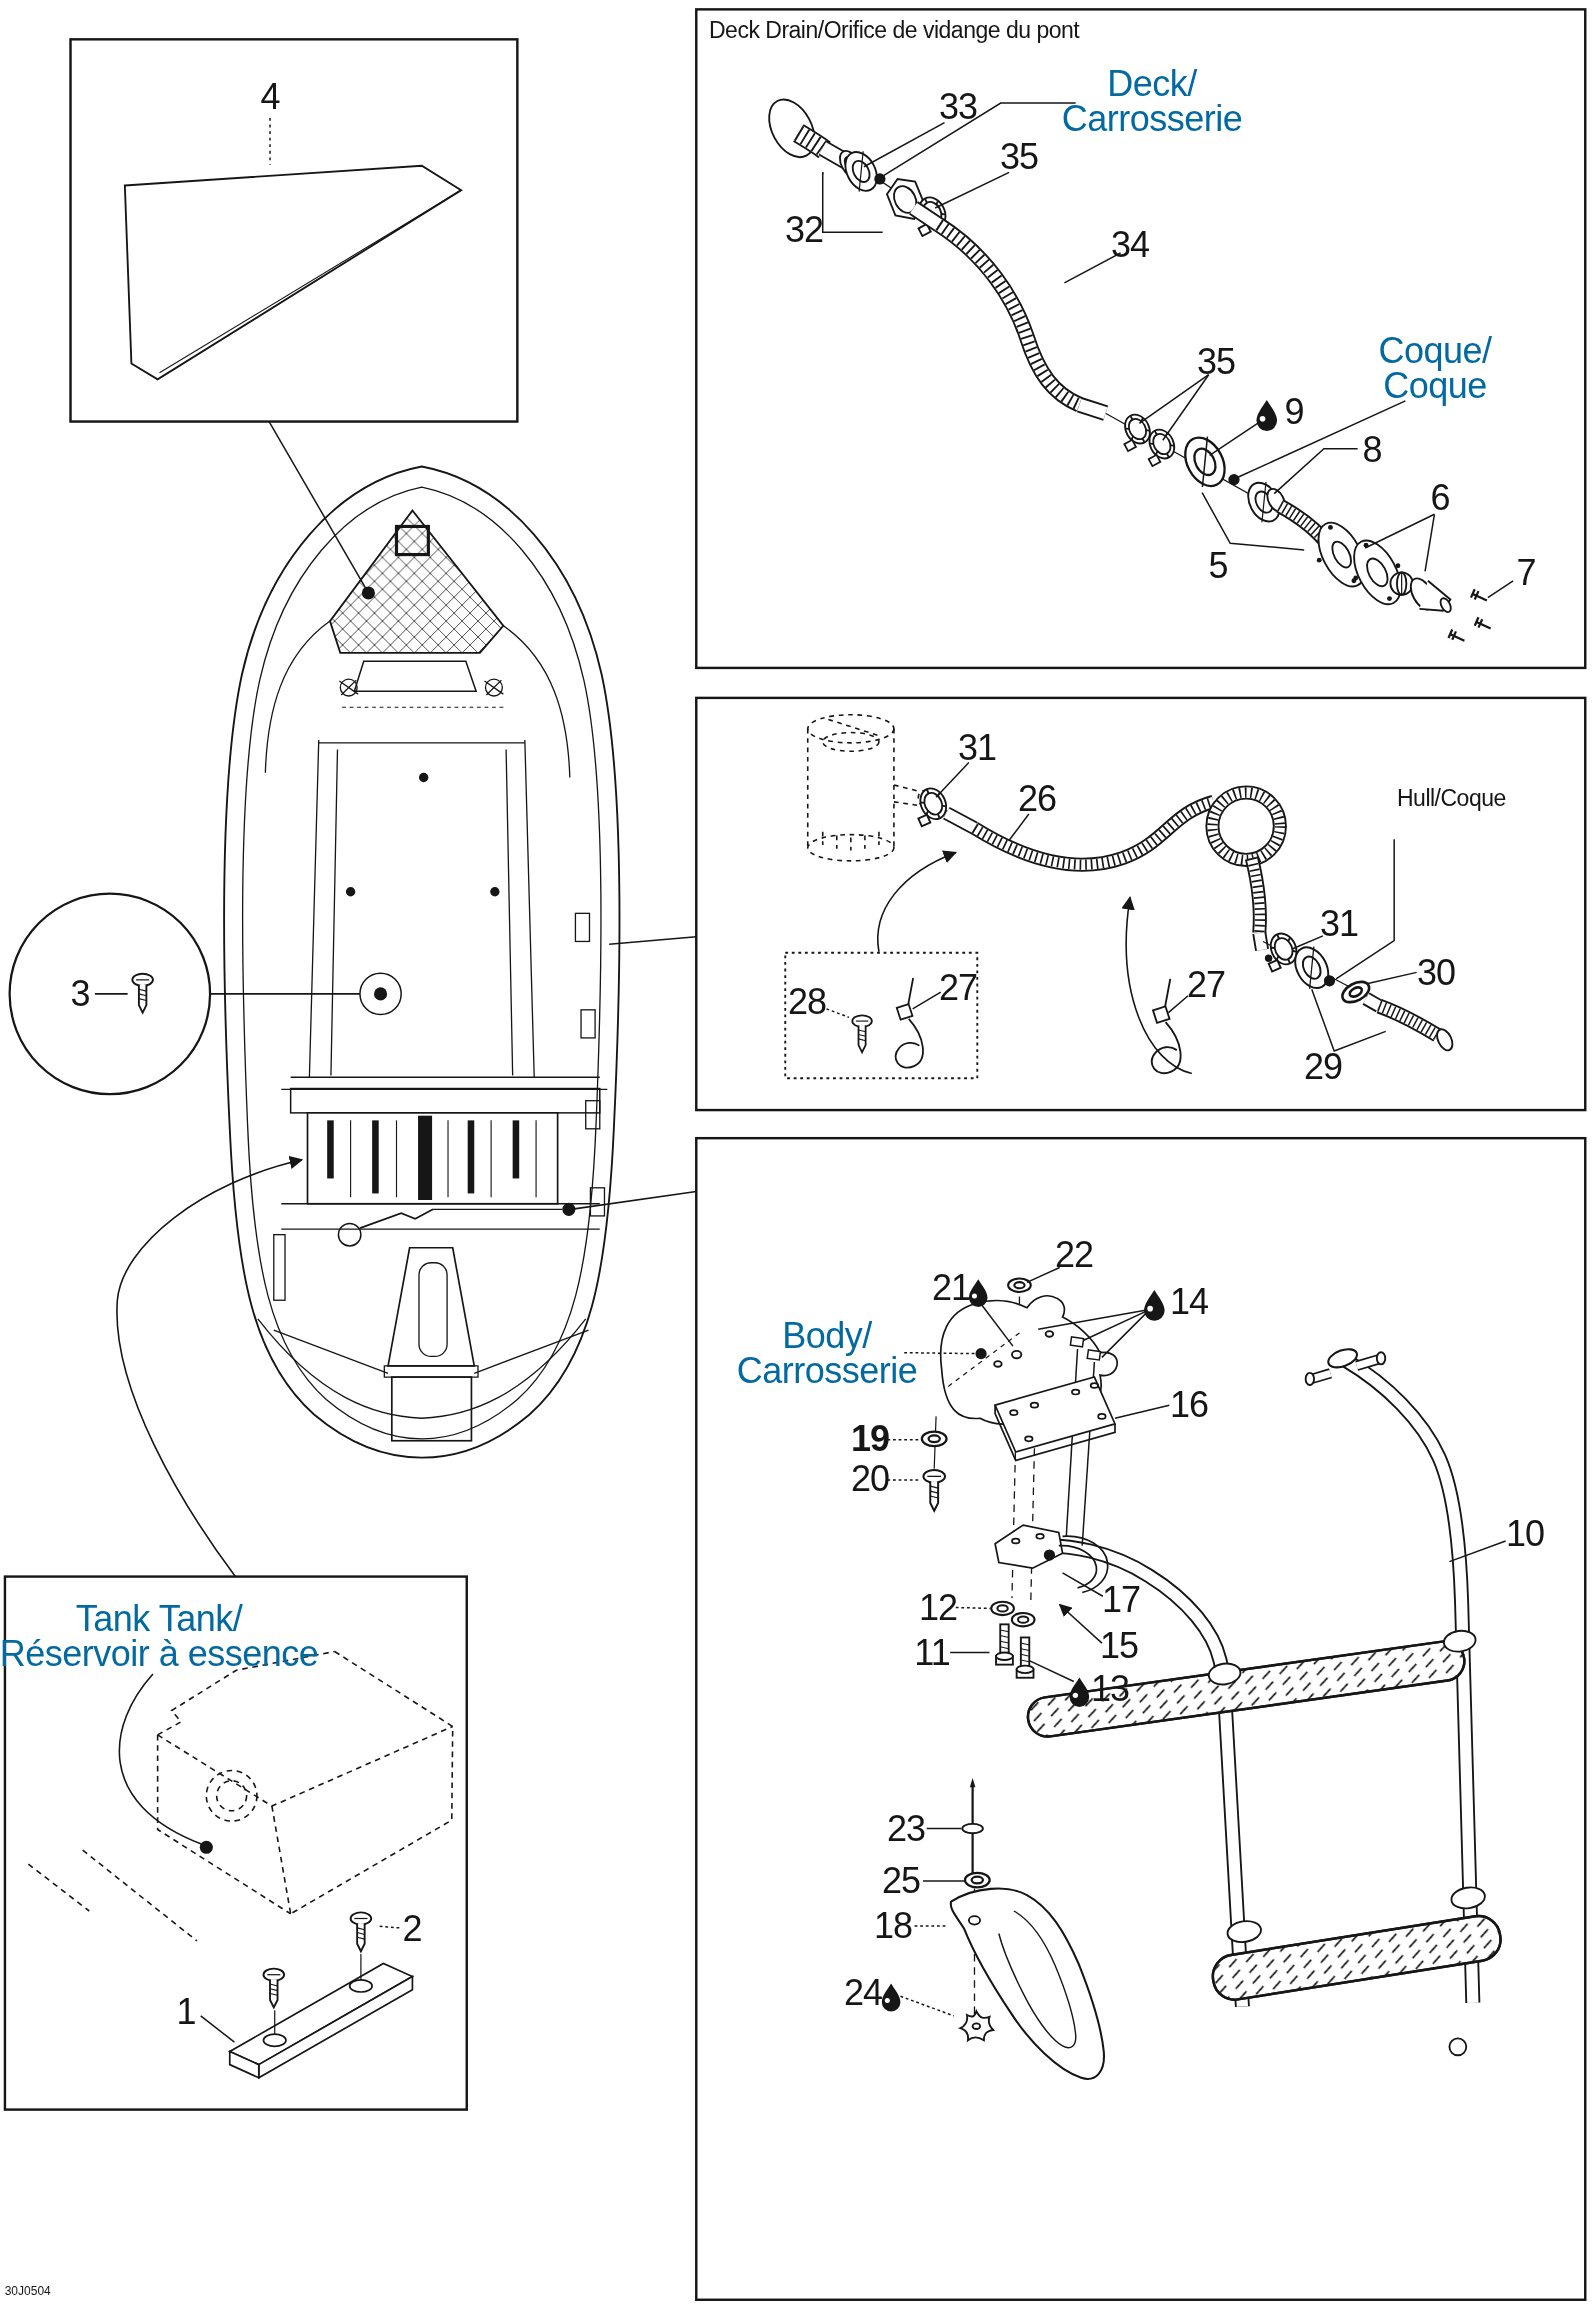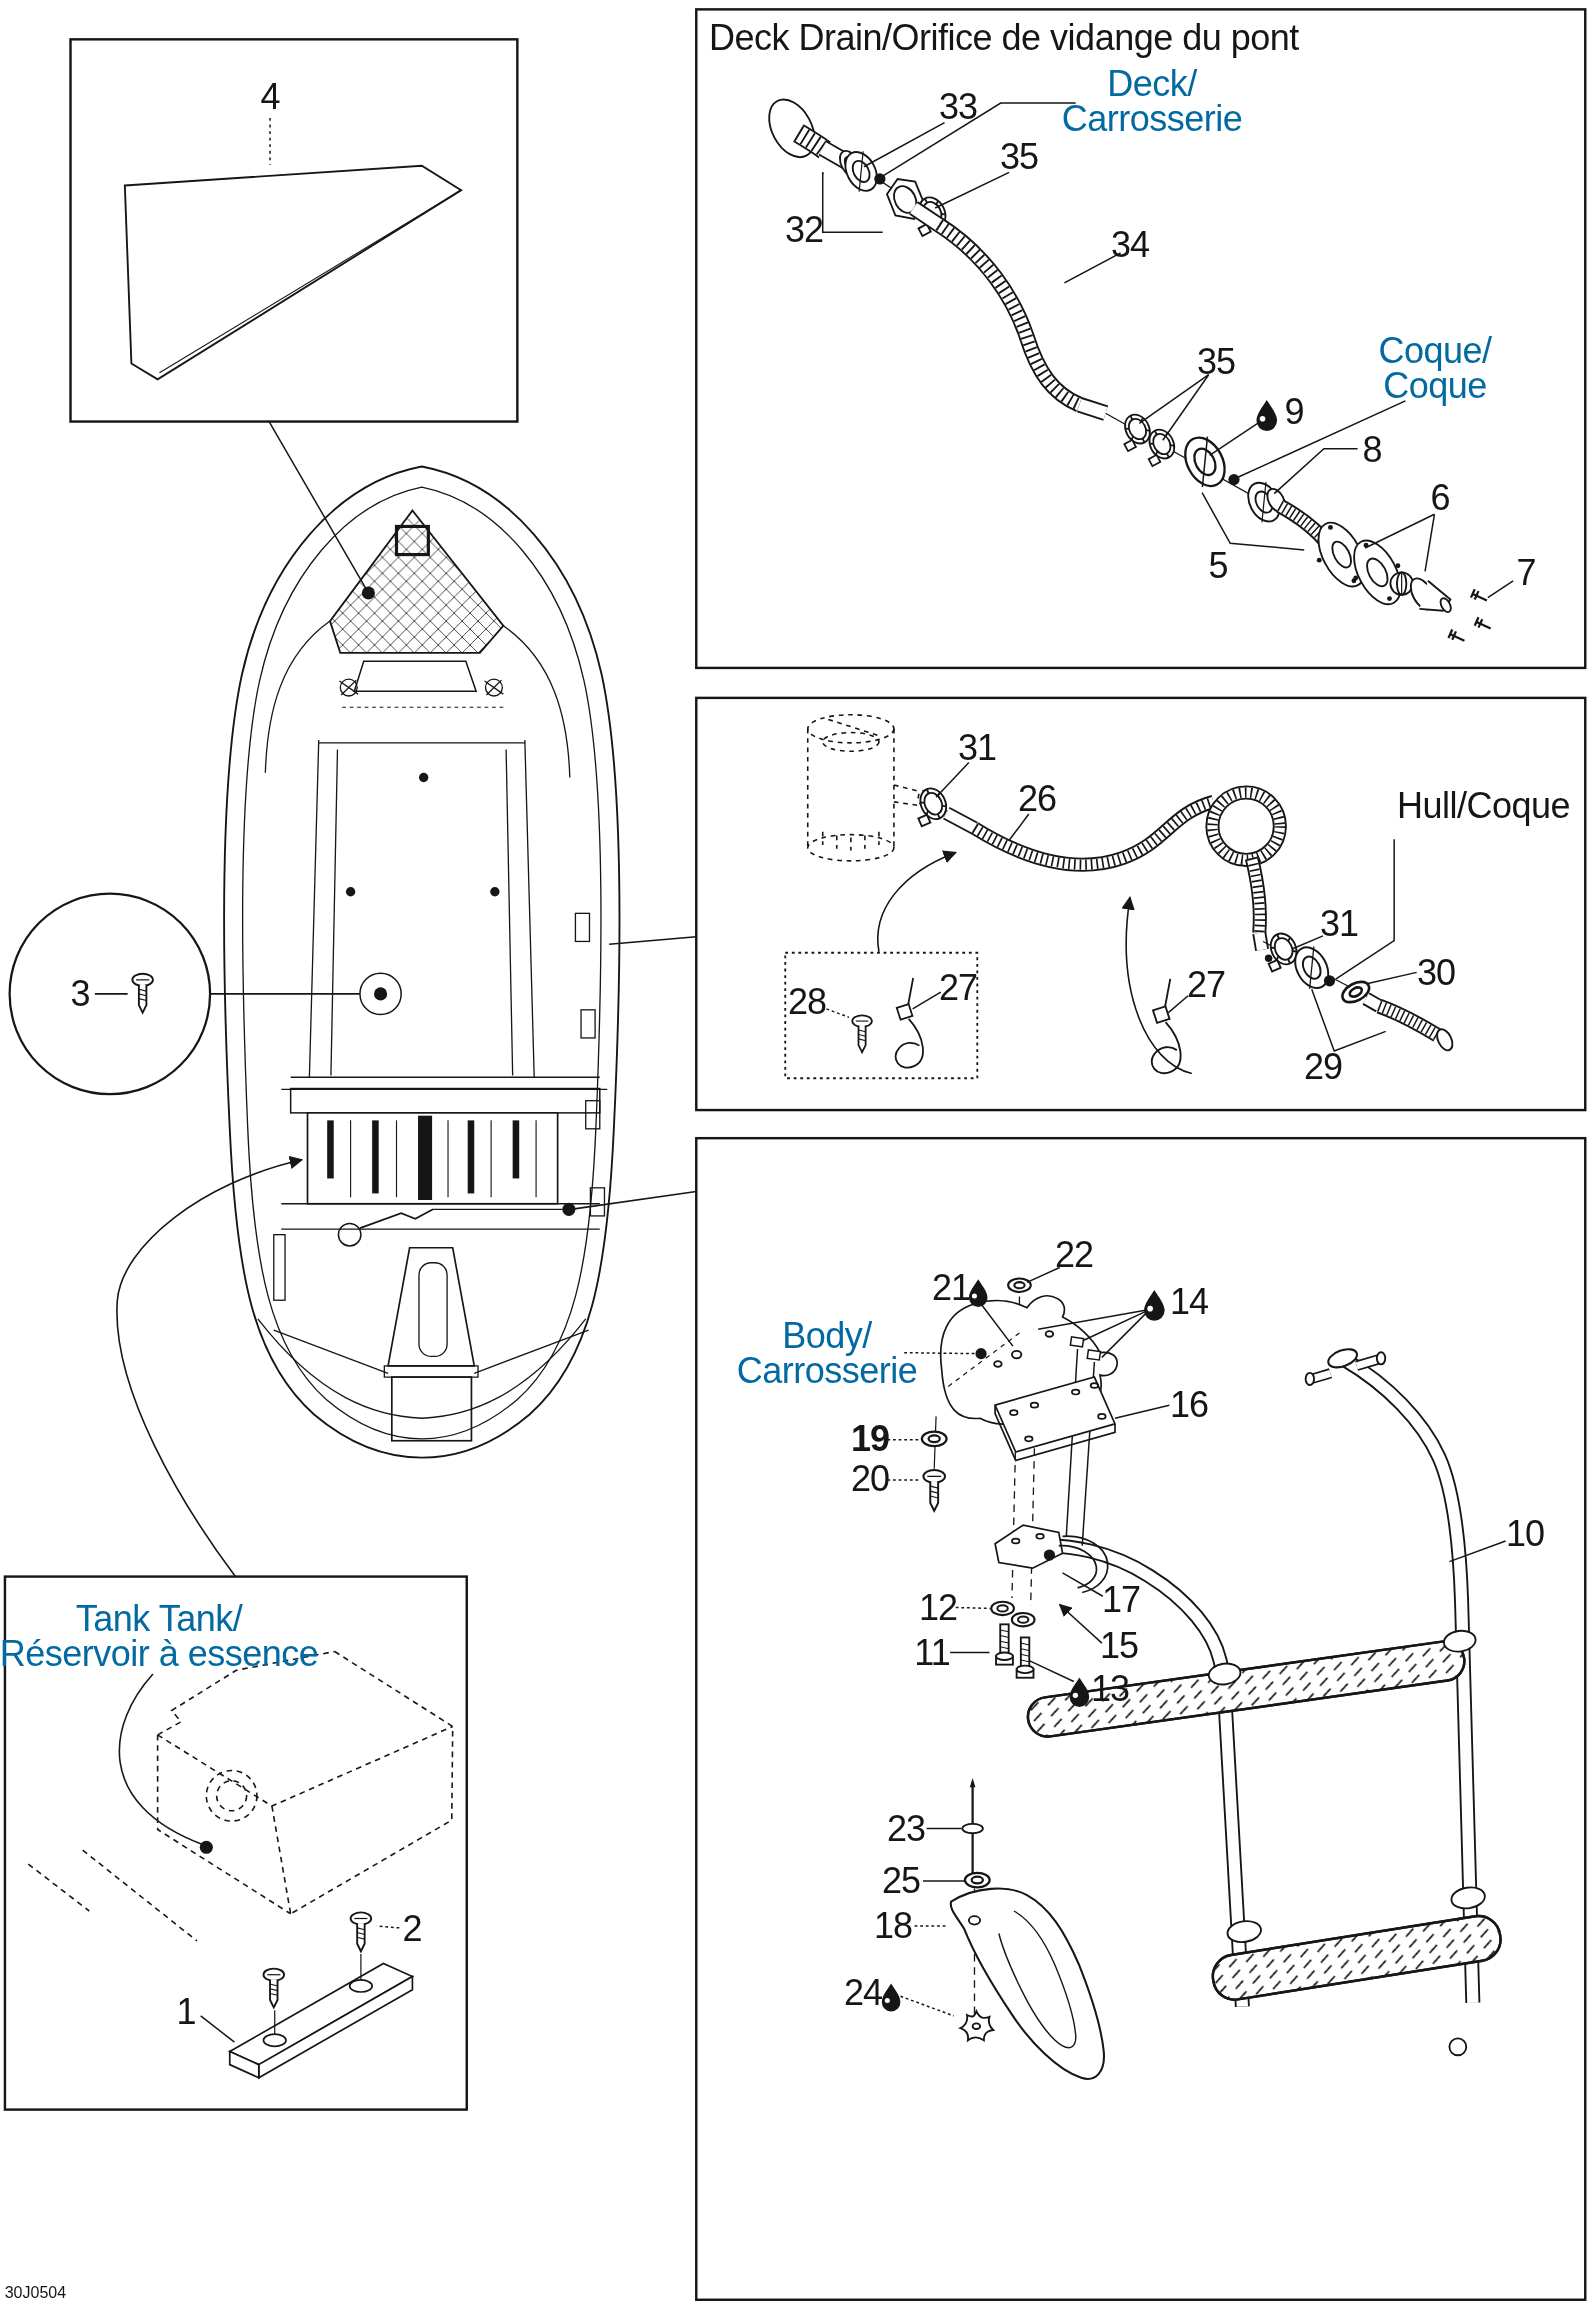--- a/index.html
+++ b/index.html
@@ -1,22 +1,22 @@
 <!DOCTYPE html>
 <html style="font-size:15px"><head>
 <meta charset="utf-8">
 <style>
   html,body{margin:0;padding:0;background:#fff;}
   .canvas{position:relative;width:1593px;height:2311px;background:#fff;overflow:hidden;
           font-family:"Liberation Sans",sans-serif;color:#161616;}
   .art{position:absolute;left:0;top:0;}
   .pl{position:absolute;transform:translate(-50%,-50%);font-size:36px;color:#161616;white-space:nowrap;letter-spacing:-0.9px;}
-  .tt{position:absolute;font-size:36px;color:#161616;white-space:nowrap;letter-spacing:-0.5px;}
+  .tt{position:absolute;font-size:23px;color:#161616;white-space:nowrap;letter-spacing:-0.5px;}
   .blk{position:absolute;transform:translate(-50%,-50%);text-align:center;font-size:36px;line-height:35px;color:#0369a1;white-space:nowrap;letter-spacing:-0.5px;}
-  .code{position:absolute;font-size:16px;color:#161616;}
+  .code{position:absolute;font-size:12px;color:#161616;}
   svg line,svg path,svg polyline,svg polygon,svg rect,svg ellipse,svg circle{vector-effect:none;}
 </style>
 </head>
 <body>
 
 <div class="canvas">
 
 <svg class="art" width="1593" height="2311" viewBox="0 0 1700 2467" fill="none" stroke="#161616" stroke-width="2">
 <defs>
   <marker id="ah" viewBox="0 0 10 10" refX="9" refY="5" markerWidth="8.5" markerHeight="8.5" orient="auto-start-reverse">

